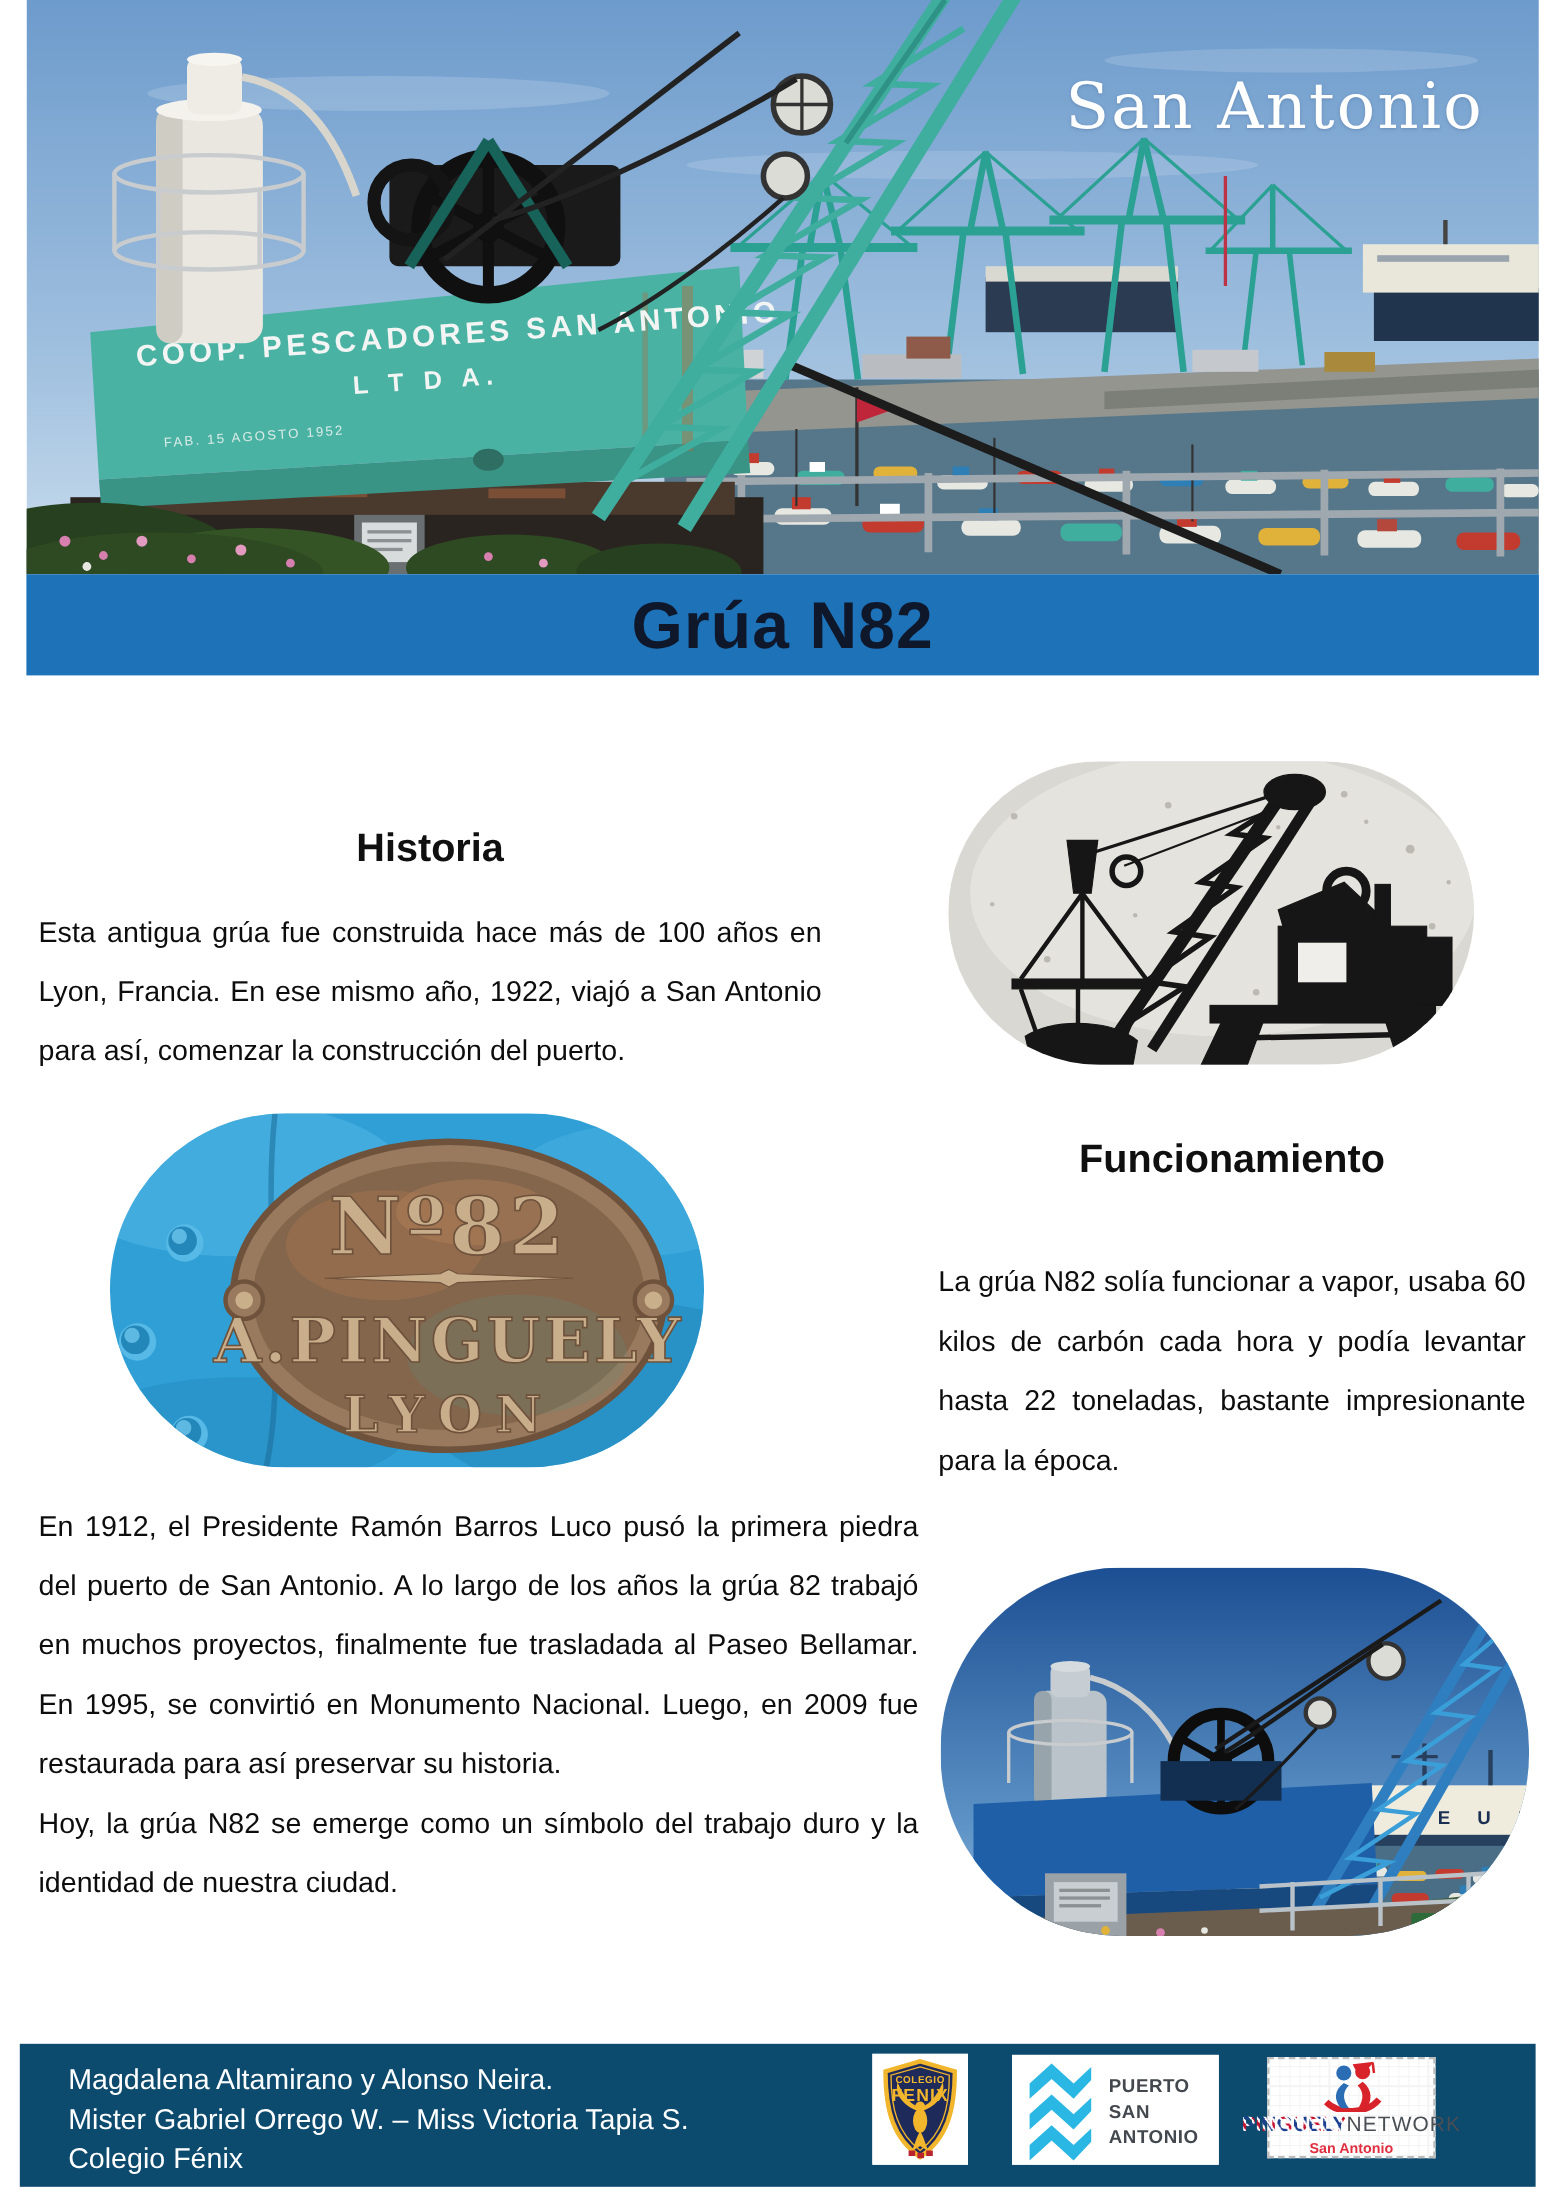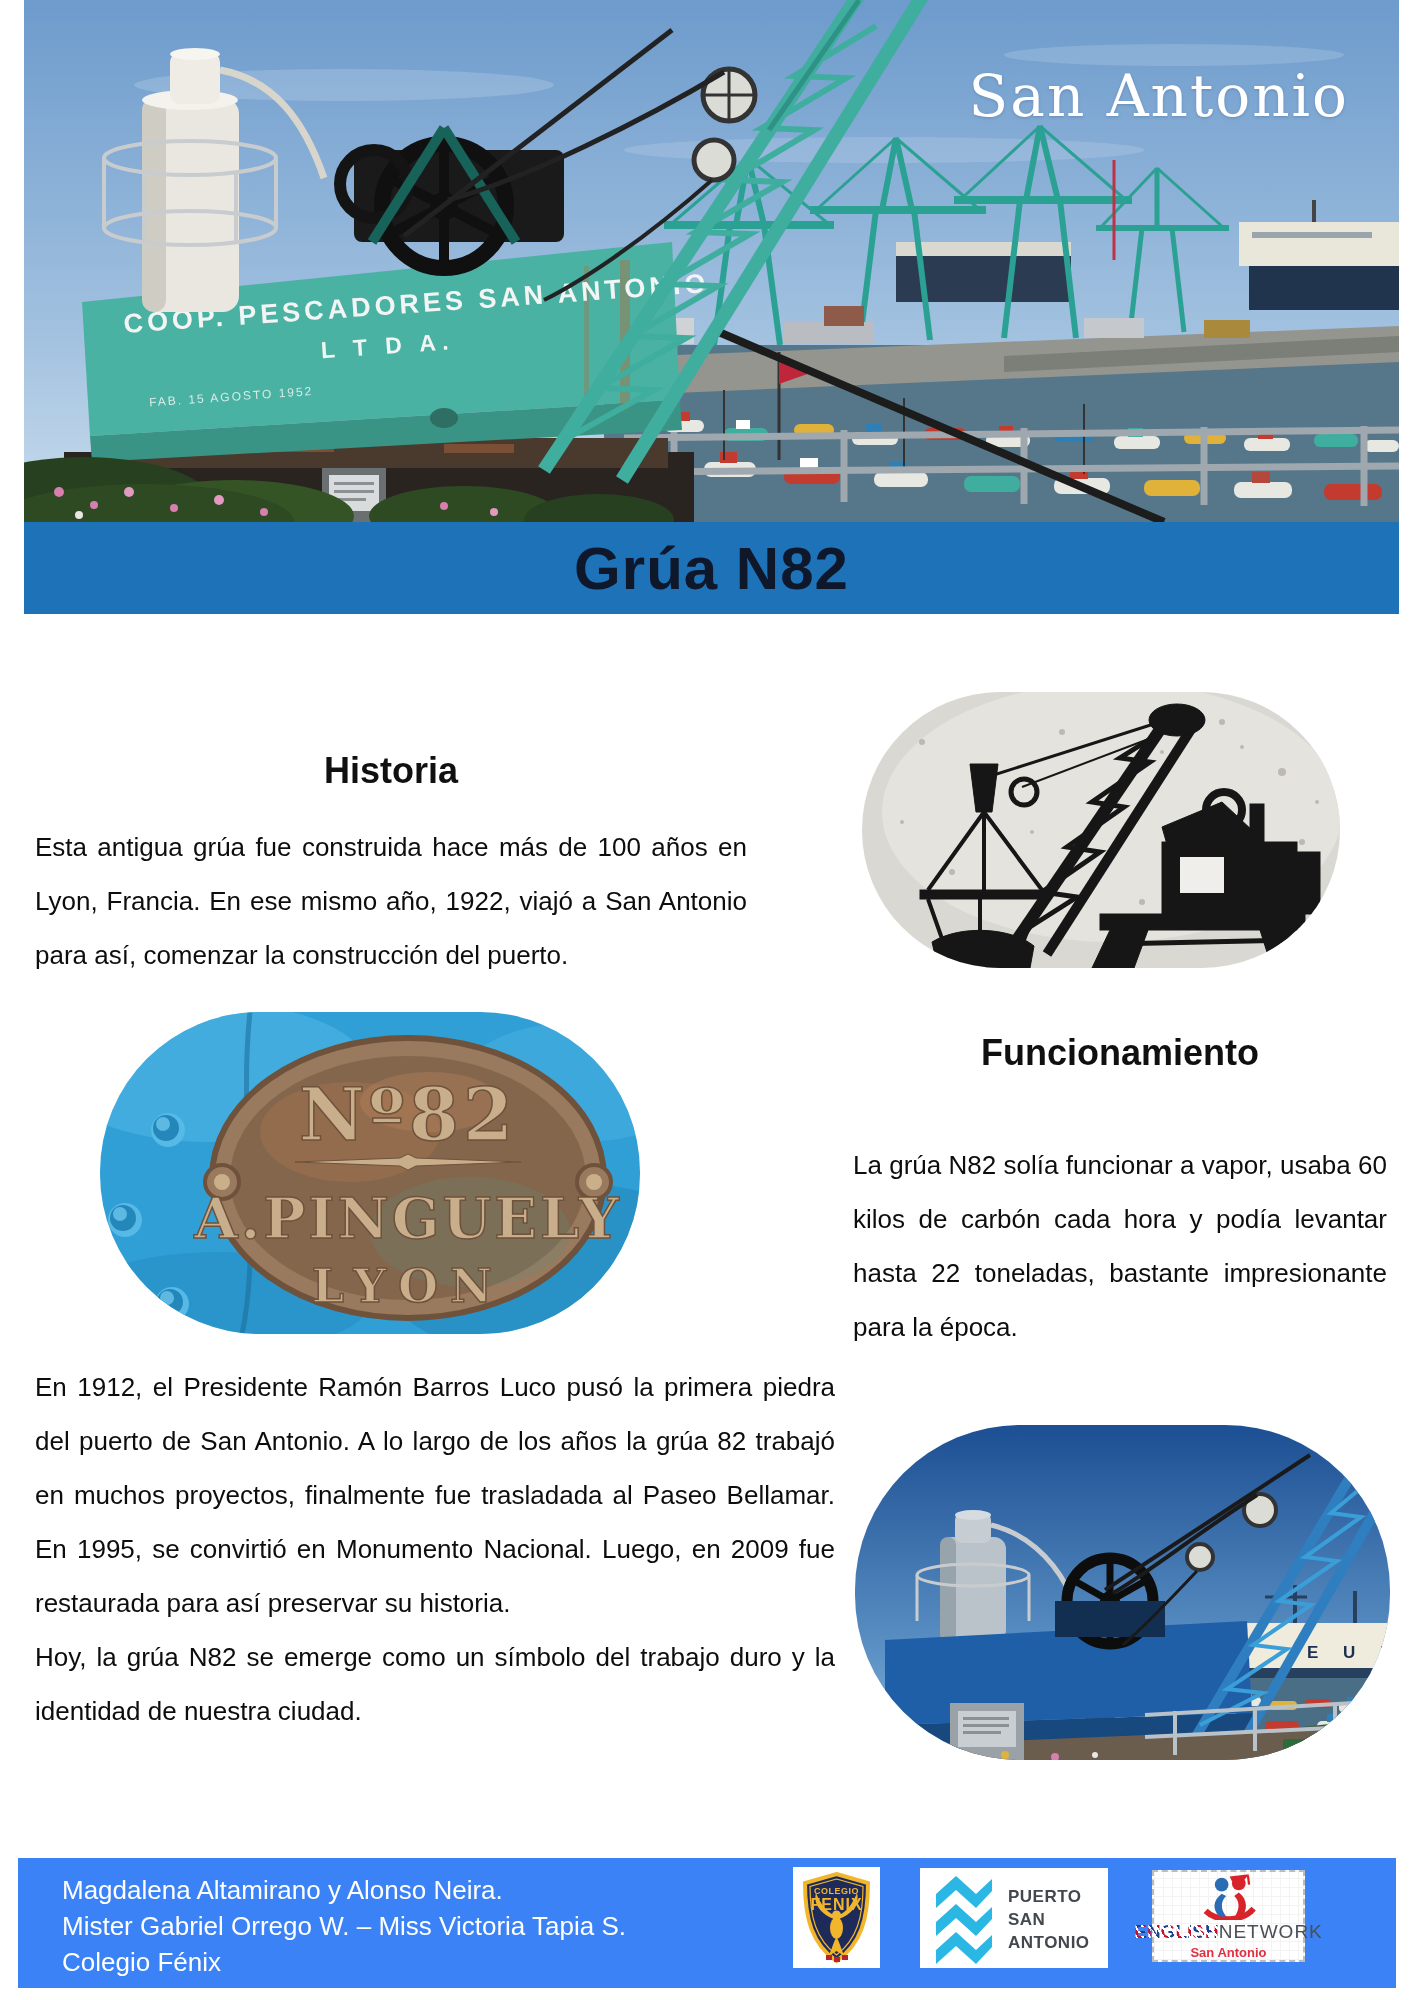--- a/index.html
+++ b/index.html
@@ -29,21 +29,21 @@
   .para p{margin:0;}
 
   
   .photo{position:absolute;overflow:hidden;}
   .photo svg{display:block;width:100%;height:100%;}
   .bw-photo{left:862px;top:692px;width:478px;height:276px;border-radius:138px;}
   .plaque-photo{left:100px;top:1012px;width:540px;height:322px;border-radius:160px;}
   .color-photo{left:855px;top:1425px;width:535px;height:335px;border-radius:165px;}
 
   
-  .footer{position:absolute;left:18px;top:1858px;width:1378px;height:130px;background:#3b82f6;}
+  .footer{position:absolute;left:18px;top:1858px;width:1378px;height:130px;background:#0c4a6e;}
   .credits{position:absolute;left:44px;top:14px;color:#fff;font-size:26px;line-height:36px;}
   .logo-card{position:absolute;background:#fff;}
   .fenix-card{left:775px;top:9px;width:87px;height:101px;}
   .puerto-card{left:902px;top:10px;width:188px;height:100px;}
   .english-card{left:1134px;top:12px;width:153px;height:92px;border:2px dashed #bcbcbc;box-sizing:border-box;
       background-image:repeating-linear-gradient(0deg,#f3f3f3 0 1px,transparent 1px 9px),
                        repeating-linear-gradient(90deg,#f3f3f3 0 1px,transparent 1px 9px);
       display:flex;flex-direction:column;align-items:center;justify-content:center;}
   .english-brandrow{font-size:19px;line-height:20px;white-space:nowrap;margin-top:2px;}
   .english-left{font-weight:800;
@@ -531,19 +531,19 @@
       <svg viewBox="0 0 60 42" width="60" height="42">
         <path d="M10,34 C20,44 42,44 52,32" stroke="#d8232a" stroke-width="5" fill="none"></path>
         <circle cx="24" cy="11" r="6" fill="#2a6db5"></circle>
         <path d="M24,19 C16,25 16,33 22,39 L28,39 C22,31 24,25 28,21 Z" fill="#2a6db5"></path>
         <circle cx="39" cy="10" r="6" fill="#d8232a"></circle>
         <polygon points="31,4 48,2 42,9 33,8" fill="#d8232a"></polygon>
         <line x1="47" y1="3" x2="48" y2="11" stroke="#d8232a" stroke-width="2"></line>
         <path d="M39,18 C47,24 47,34 41,40 L35,40 C41,31 39,25 35,21 Z" fill="#d8232a"></path>
       </svg>
       <div class="english-brandrow">
-        <span class="english-left">ENGLISH</span><span class="english-right">NETWORK</span>
+        <span class="english-left">PINGUELY</span><span class="english-right">NETWORK</span>
       </div>
       <div class="english-sub">San Antonio</div>
     </div>
   </div>
 
 </div>
 
 </body></html>

